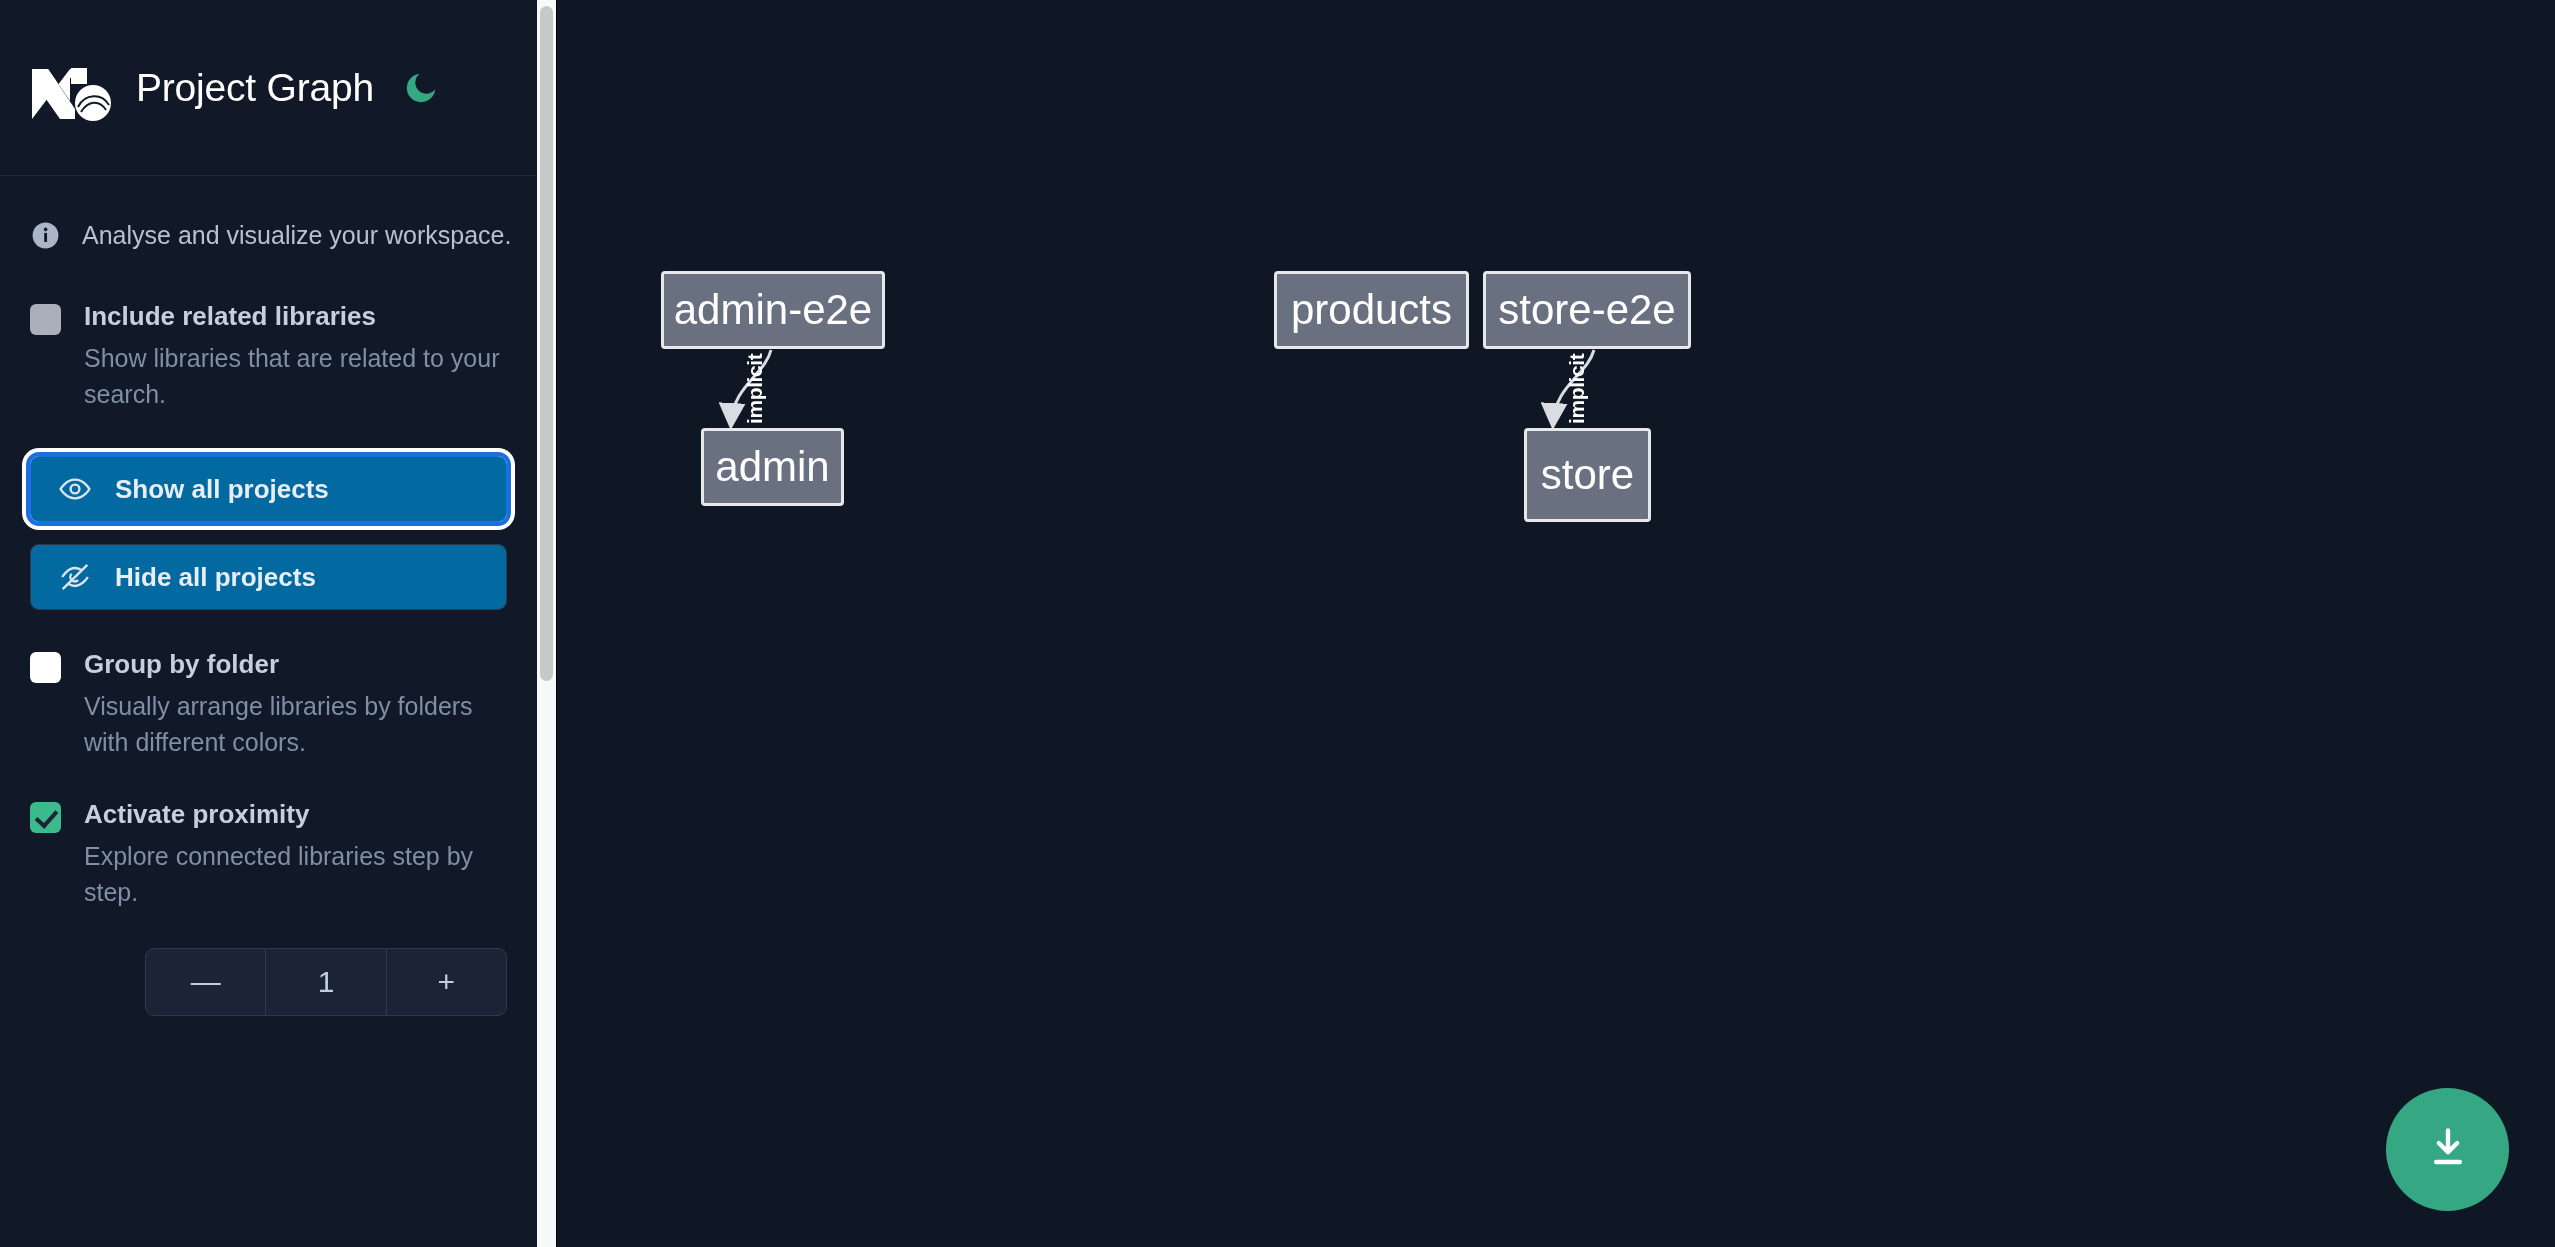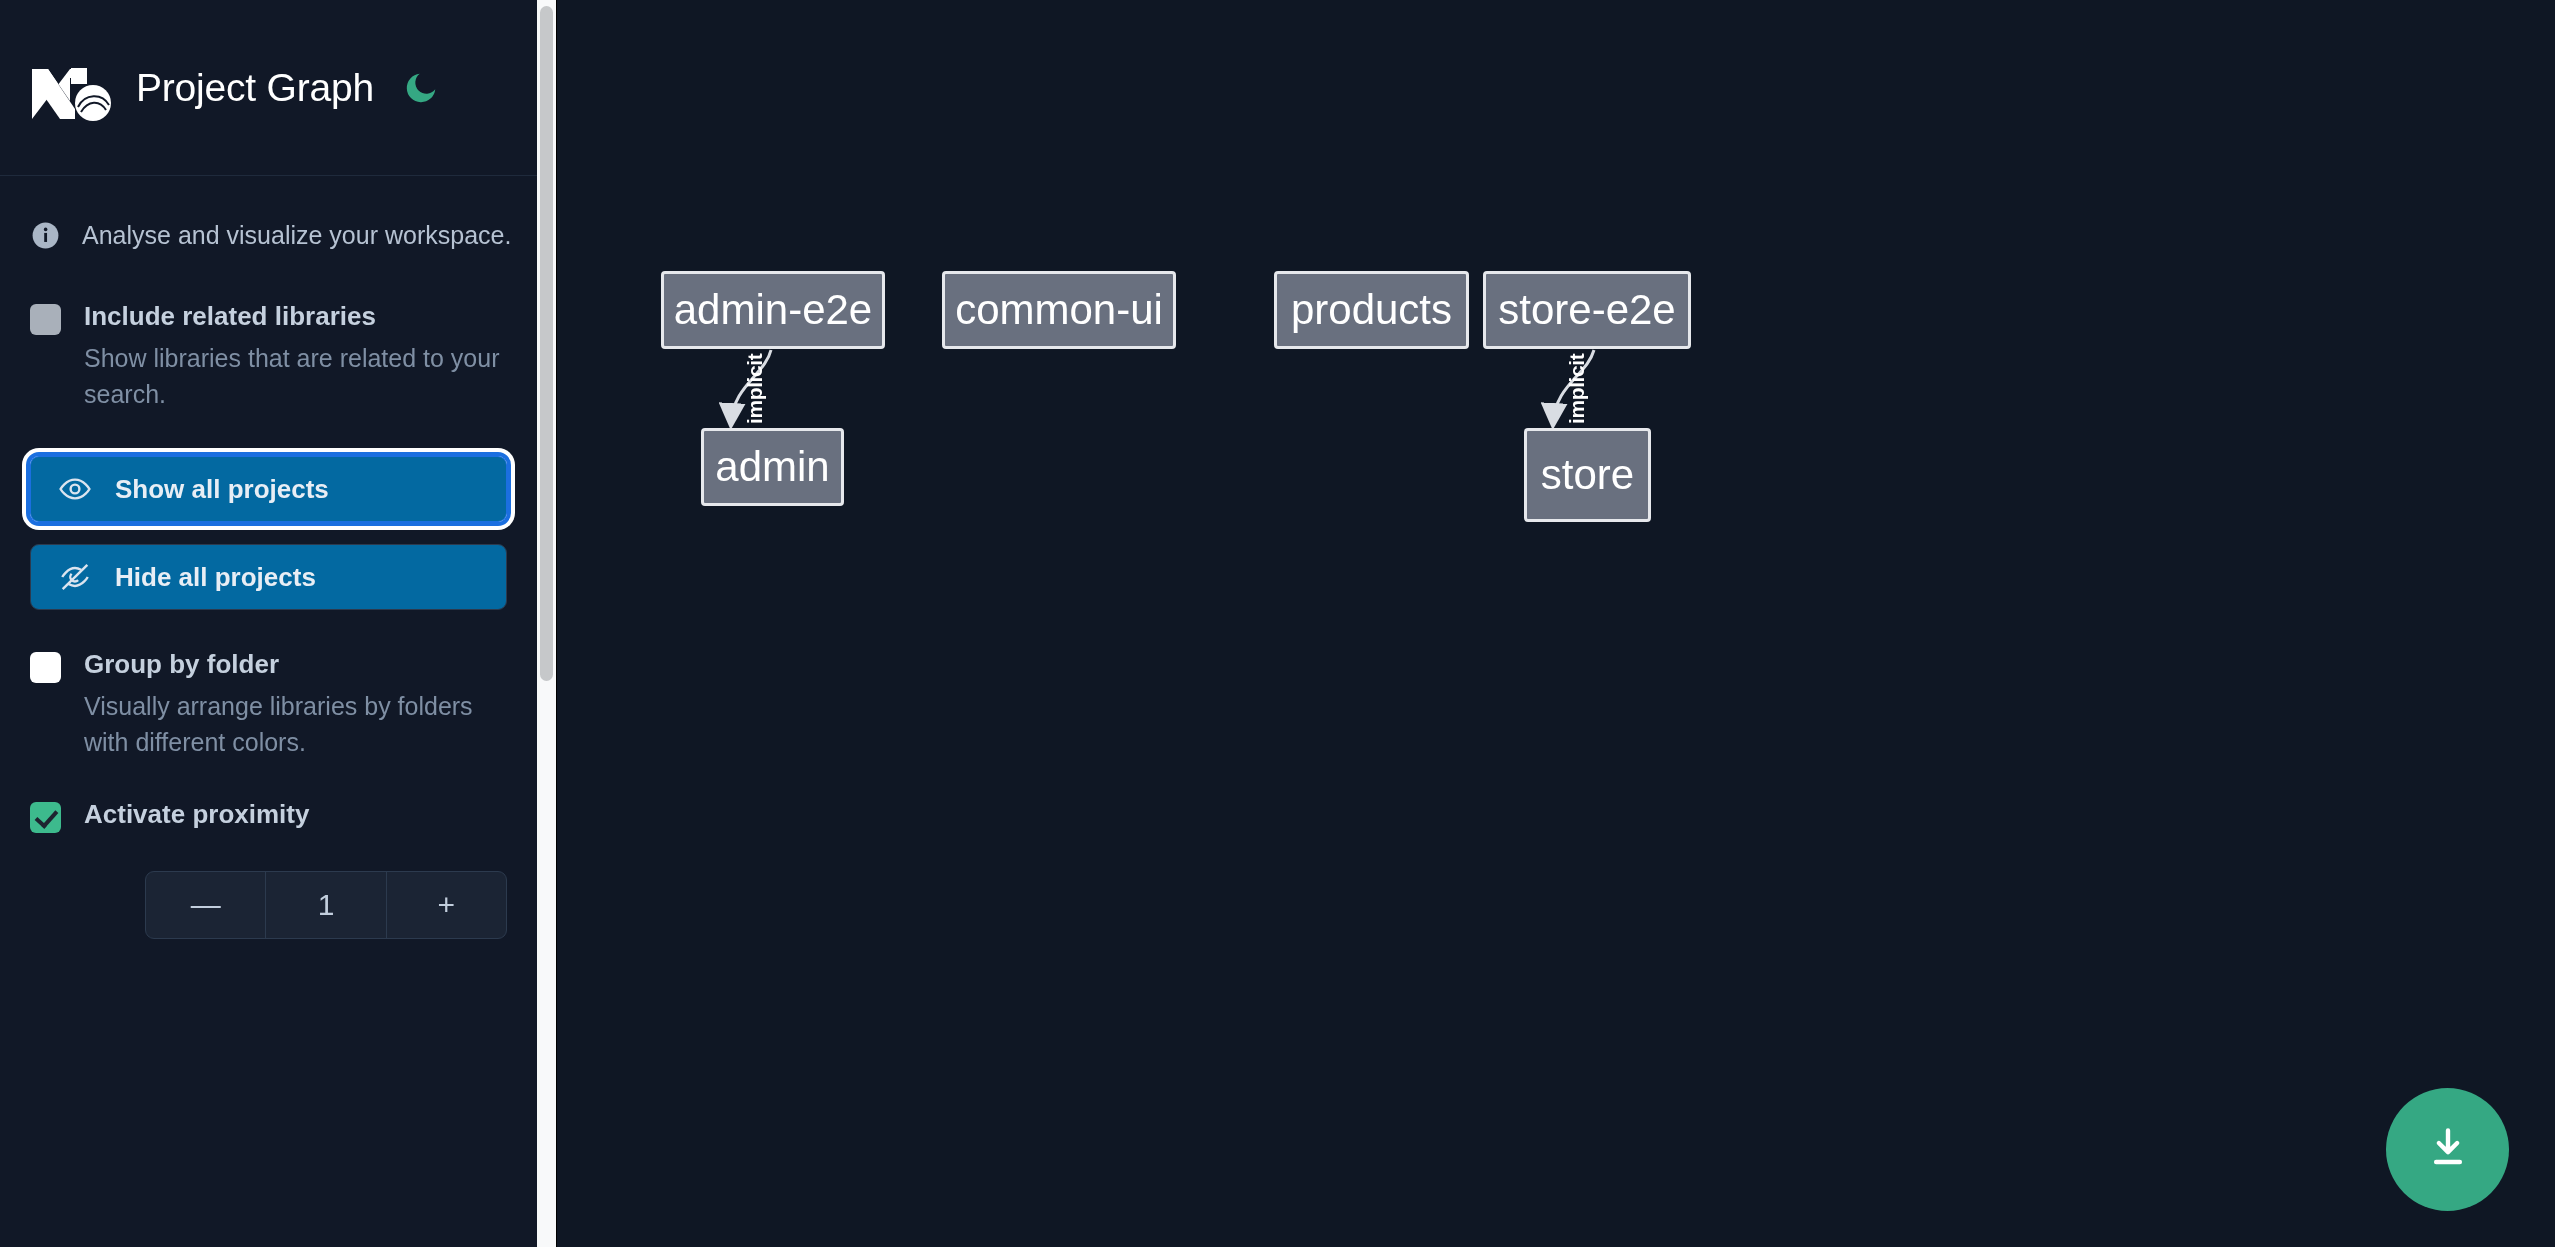--- a/index.html
+++ b/index.html
@@ -263,20 +263,21 @@
           <span class="opt-label">Group by folder</span>
         </div>
         <div class="opt-desc">Visually arrange libraries by folders with different colors.</div>
       </div>
 
       <div class="opt-block">
         <div class="opt-head">
           <span class="cb green"></span>
           <span class="opt-label">Activate proximity</span>
         </div>
+        <div class="opt-desc">Explore connected libraries step by step.</div>
       </div>
 
       <div class="stepper">
         <div class="step-btn">—</div>
         <div class="mid">1</div>
         <div class="step-btn">+</div>
       </div>
 
     </div>
 
@@ -293,23 +294,20 @@
           <path d="M0,0 L9,4.5 L0,9 z" fill="#d9dde3"></path>
         </marker>
       </defs>
       <path d="M 214 350 C 208 375 176 385 174 424" fill="none" stroke="#d9dde3" stroke-width="3" marker-end="url(#arw)"></path>
       <path d="M 1037 350 C 1030 375 998 385 996 424" fill="none" stroke="#d9dde3" stroke-width="3" marker-end="url(#arw)"></path>
     </svg>
 
     <div class="node" style="left:104px; top:271px; width:224px; height:78px;">
       <span>admin-e2e</span>
     </div>
-    <div class="node" style="left:385px; top:271px; width:234px; height:78px;">
-      <span>common-ui</span>
-    </div>
     <div class="node" style="left:677px; top:271px; width:195px; height:78px;margin-left:40px;">
       <span>products</span>
     </div>
     <div class="node" style="left:926px; top:271px; width:208px; height:78px;">
       <span>store-e2e</span>
     </div>
     <div class="node" style="left:144px; top:428px; width:143px; height:78px;">
       <span>admin</span>
     </div>
     <div class="node" style="left:967px; top:428px; width:127px; height:94px;">

